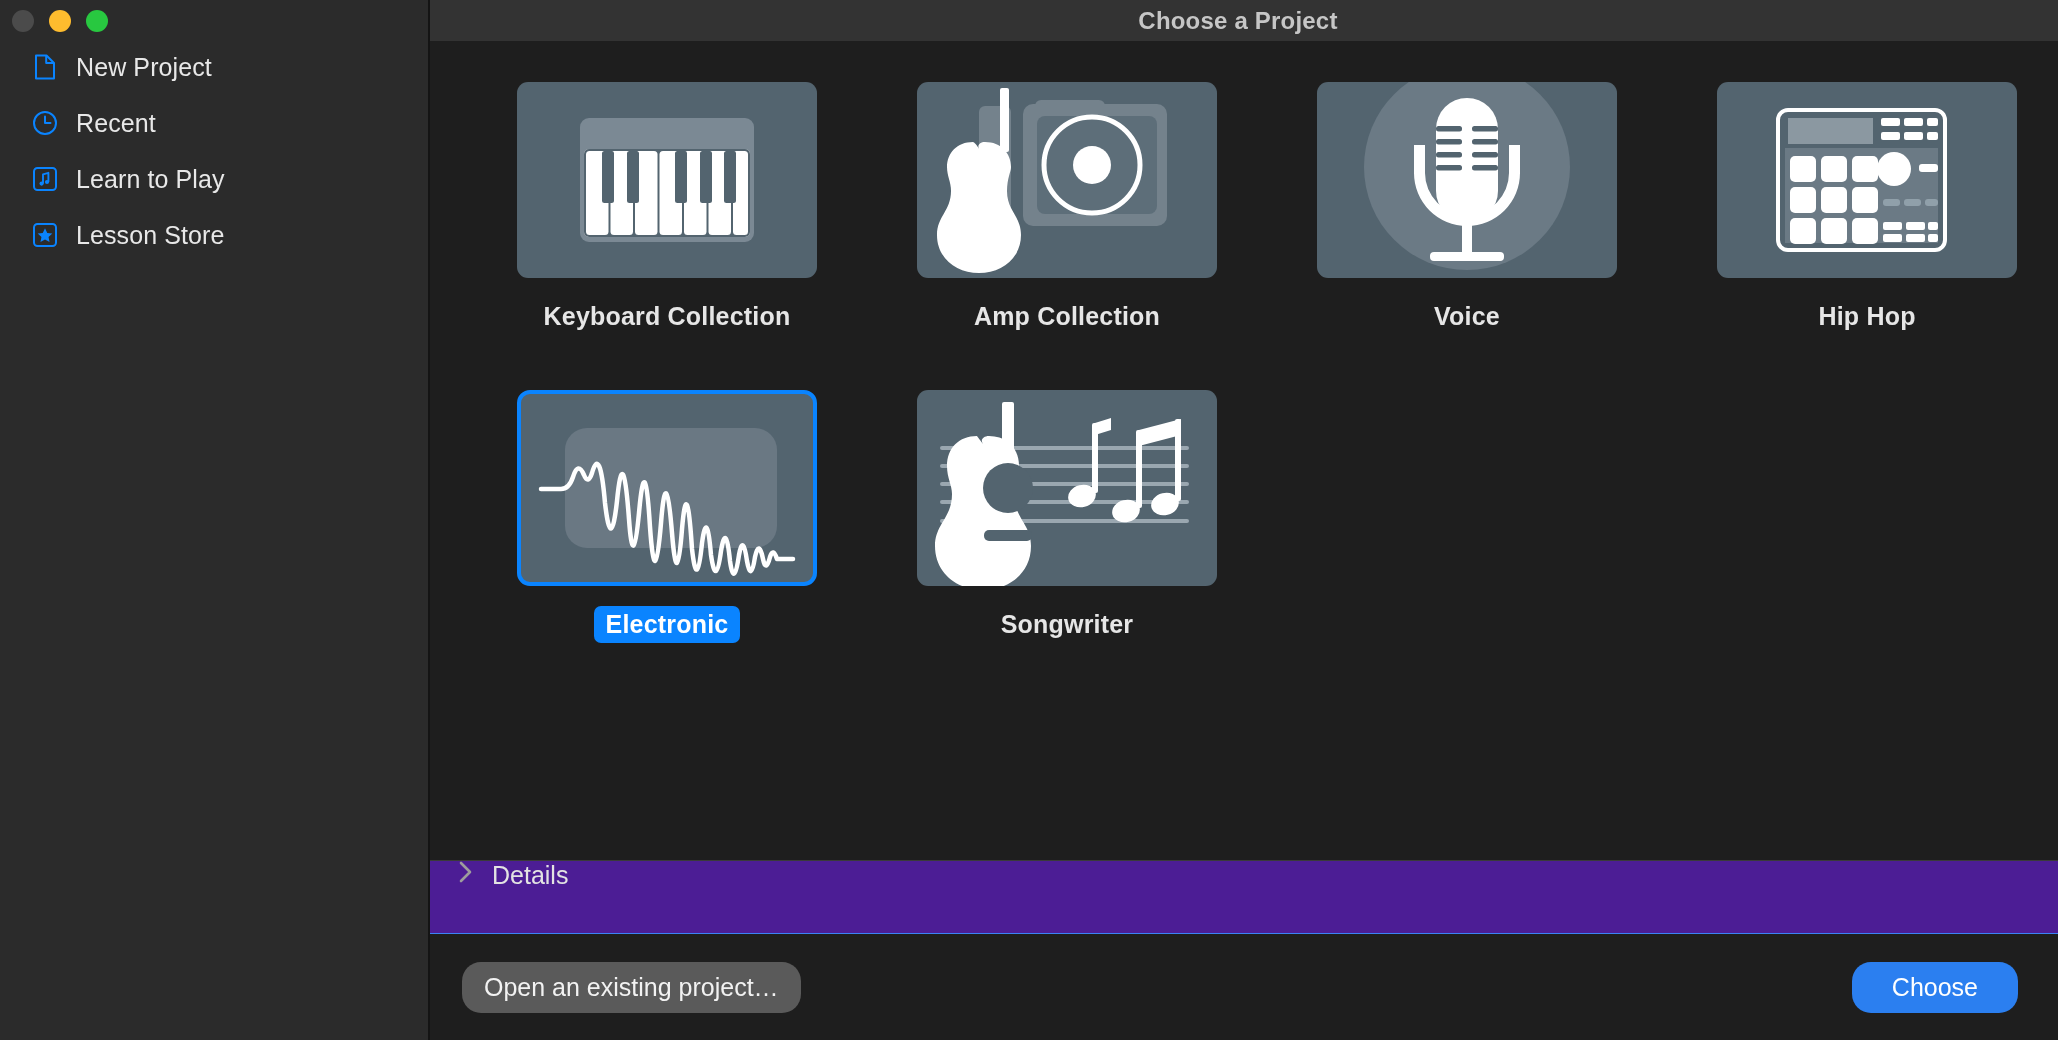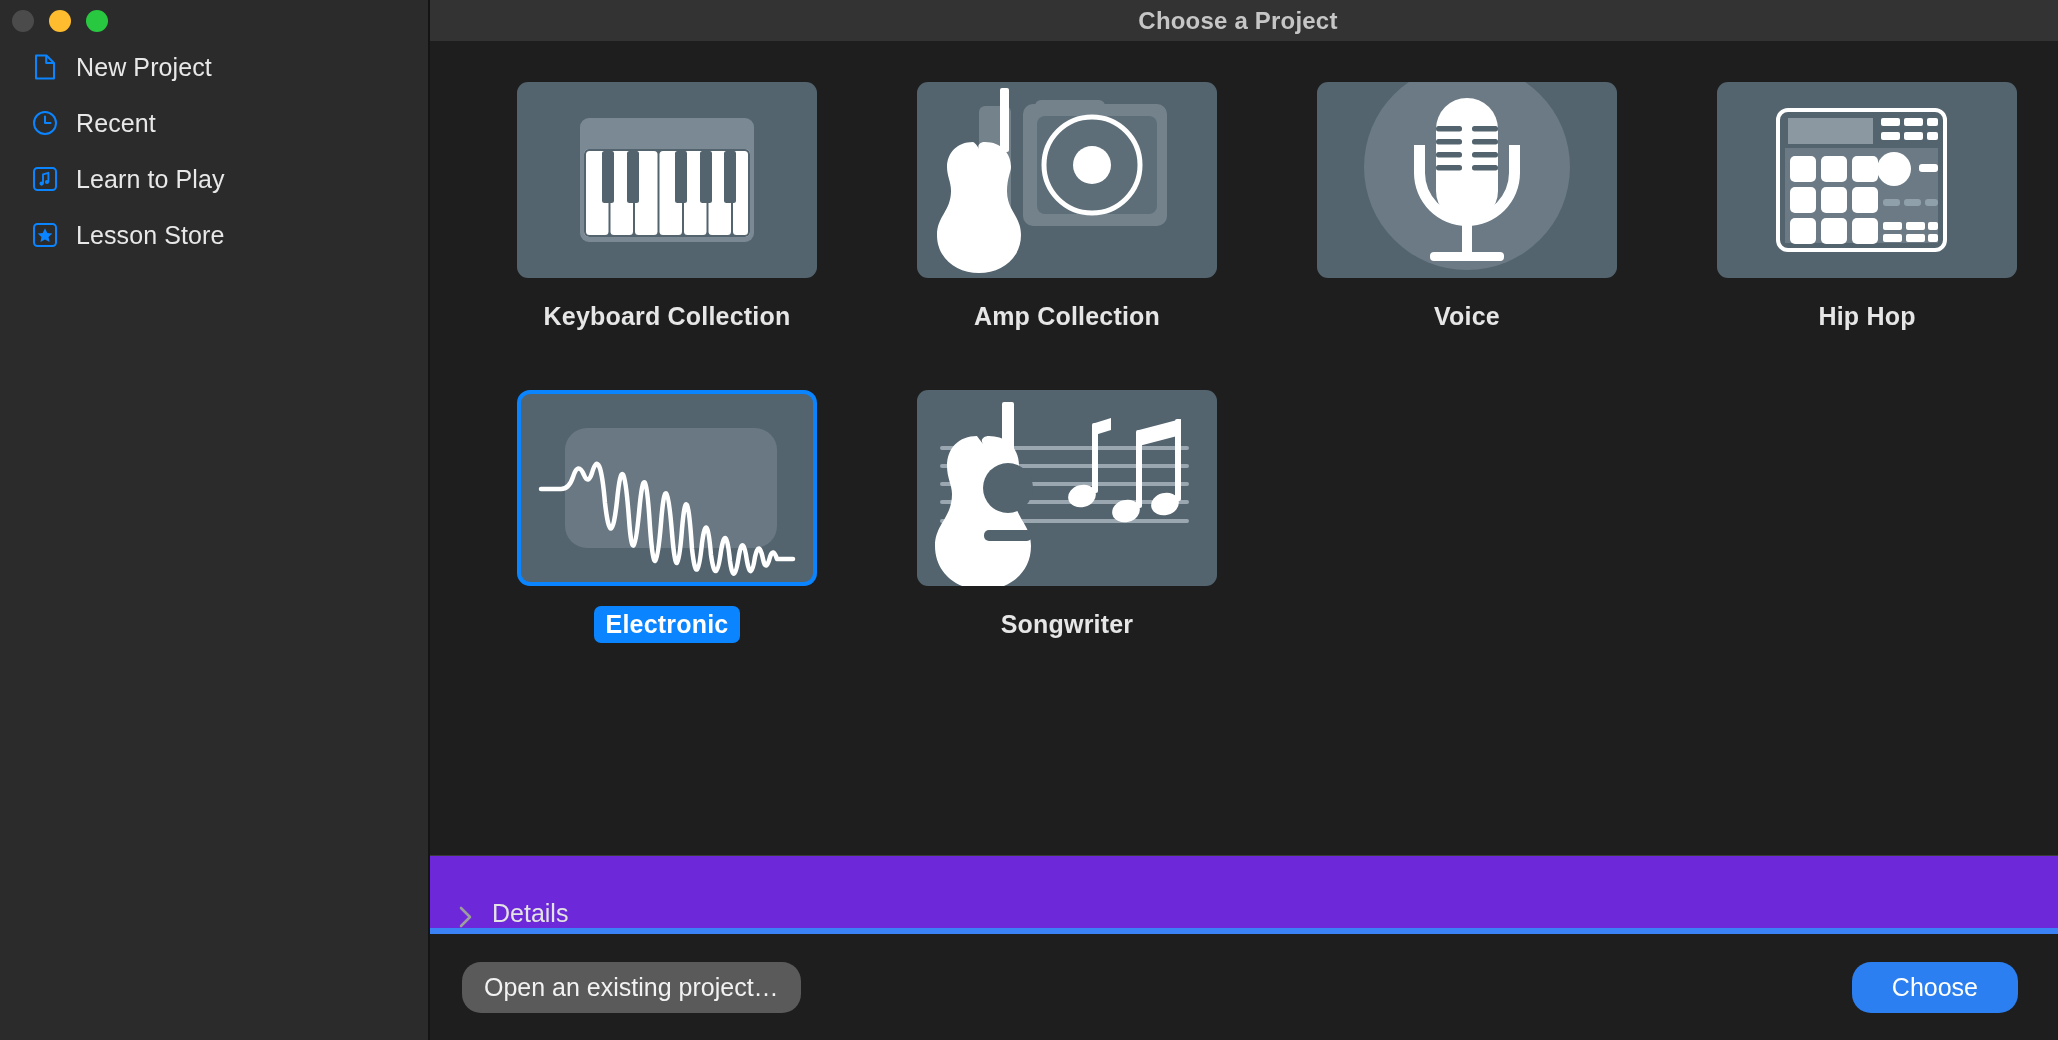--- a/index.html
+++ b/index.html
@@ -162,25 +162,25 @@
   .tile.selected .tile-label {
     background: #0a84ff;
     color: #ffffff;
   }
 
   
   .details-row {
     flex: 0 0 72px;
     height: 72px;
     border-top: 1px solid #3a3a3a;
-    border-bottom: 6px solid #3b82f6;
-    display: flex;
-    align-items: flex-end;
-    position: relative;
-    background: #6d28d9;
+    border-bottom: 1px solid #3b82f6;
+    display: flex;
+    align-items: flex-start;
+    position: relative;
+    background: #4c1d95;
   }
   .disclosure {
     margin-left: 25px;
     width: 22px;
     height: 22px;
     display: flex;
     align-items: center;
     justify-content: center;
   }
   .details-label {

